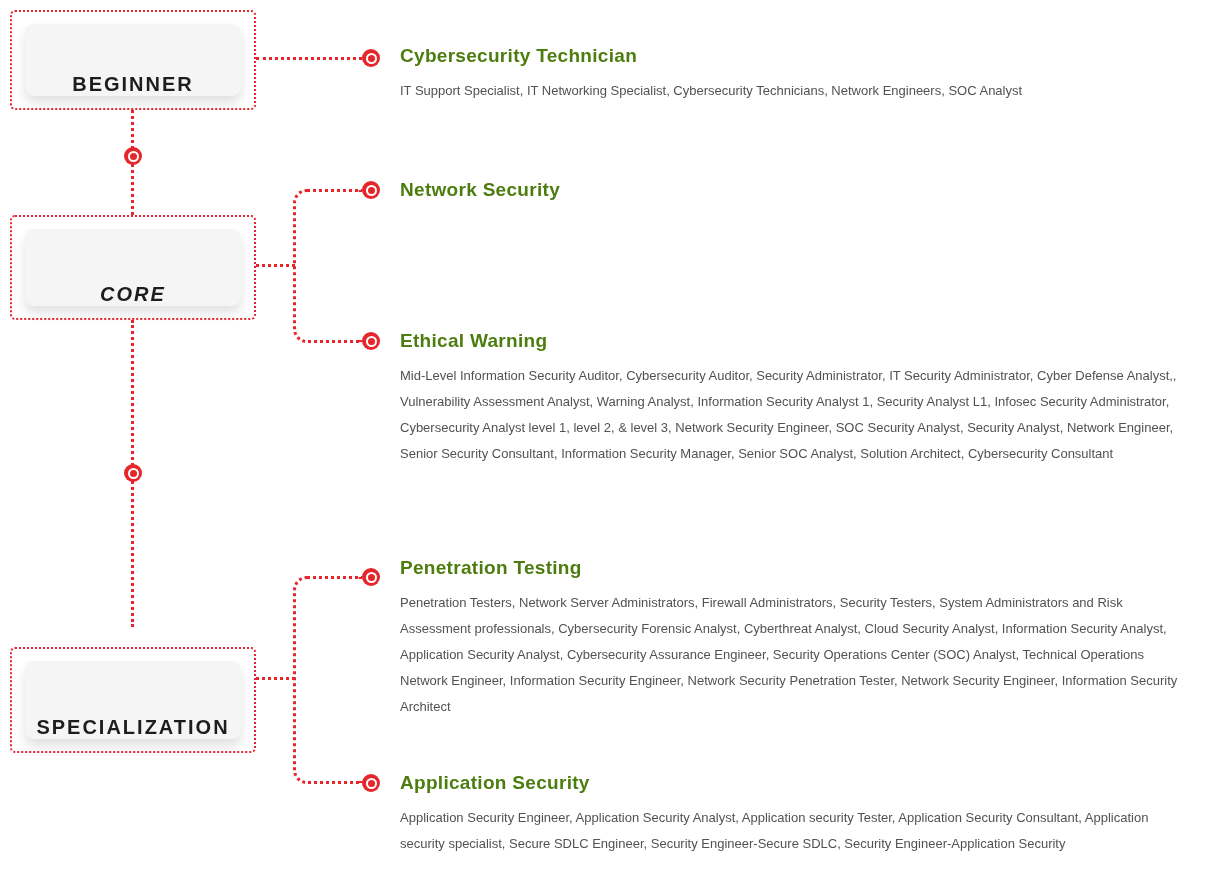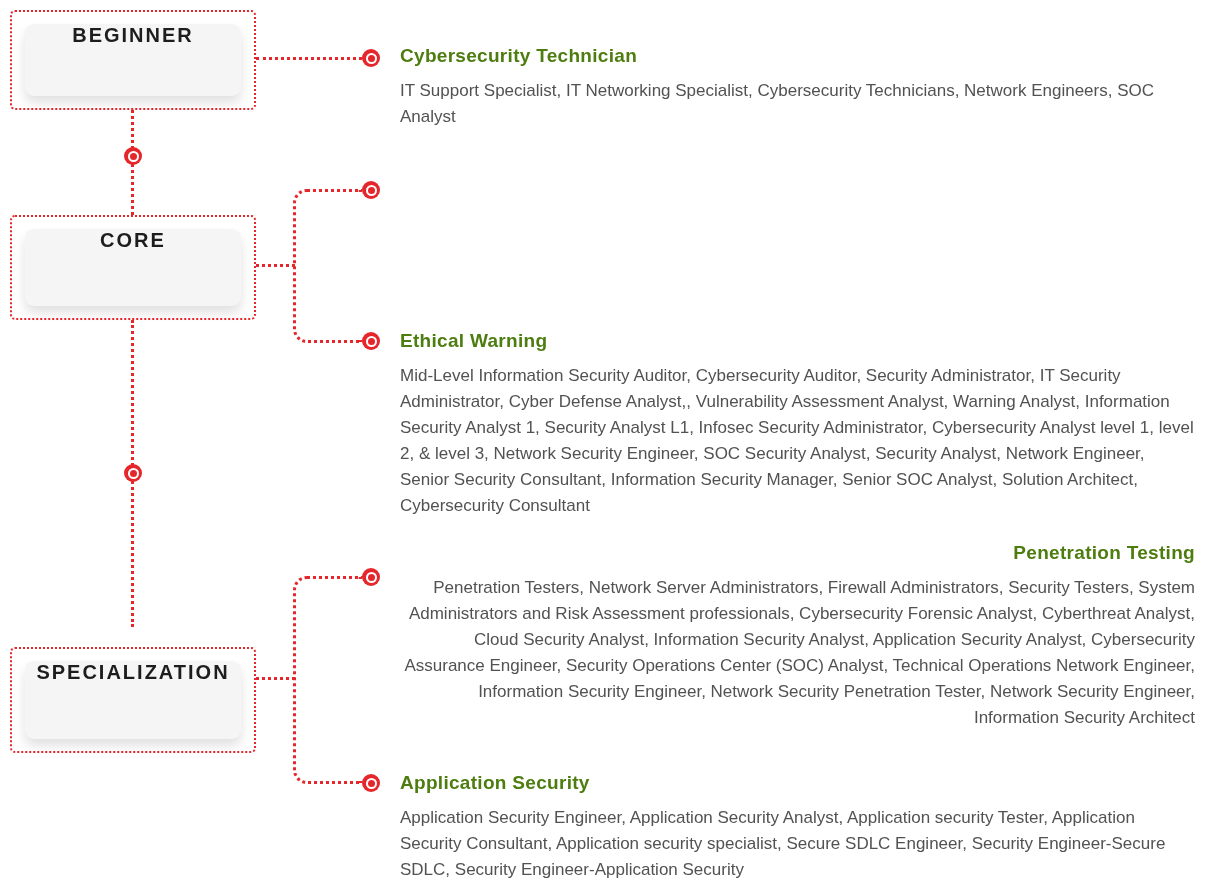--- a/index.html
+++ b/index.html
@@ -20,21 +20,21 @@
     background:#ffffff;
     border:2px dotted #e5262b;
     border-radius:5px;
     padding:12px 13px;
   }
   .level-inner {
     width:100%; height:100%;
     background:#f5f5f5;
     border-radius:9px;
     box-shadow:0 7px 12px rgba(0,0,0,0.12);
-    display:flex; align-items:flex-start; justify-content:center;
+    display:flex; align-items:flex-end; justify-content:center;
   }
   .level-label {
     font-size:20px; font-weight:bold;
     letter-spacing:2px;
     color:#1d1d1d;
   }
 
   
   .h-line { position:absolute; height:0; border-top:3px dotted #e5262b; }
   .v-line { position:absolute; width:0;  border-left:3px dotted #e5262b; }
@@ -74,21 +74,21 @@
     left:400px; width:795px;
   }
   .track-title {
     font-size:19px; font-weight:bold;
     color:#4d7c0f;
     line-height:24px;
     letter-spacing:0.3px;
     margin-bottom:10px;
   }
   .track-roles {
-    font-size:17px;
+    font-size:13px;
     color:#525252;
     line-height:26px;
   }
 </style>
 </head>
 <body>
 
 <div class="canvas">
 
   <div class="v-line" style="left:131px; top:110px; height:105px;"></div>
@@ -108,46 +108,47 @@
   <div class="branch" style="left:293px; top:576px; width:69px; height:208px;"></div>
   <span class="node" style="left:362px; top:568px;"></span>
   <span class="node" style="left:362px; top:774px;"></span>
 
   <div class="level-box" style="top:10px; height:100px;">
     <div class="level-inner">
       <span class="level-label">BEGINNER</span>
     </div>
   </div>
 
-  <div class="level-box" style="top:215px; height:105px;">
+  <div class="level-box" style="top:215px; height:105px;font-style:italic;">
     <div class="level-inner">
       <span class="level-label">CORE</span>
     </div>
   </div>
 
   <div class="level-box" style="top:647px; height:106px;">
     <div class="level-inner">
       <span class="level-label">SPECIALIZATION</span>
     </div>
   </div>
 
   <div class="track" style="top:44px;">
     <h3 class="track-title">Cybersecurity Technician</h3>
     <p class="track-roles">IT Support Specialist, IT Networking Specialist, Cybersecurity Technicians, Network Engineers, SOC Analyst</p>
   </div>
 
   <div class="track" style="top:178px;">
+    <h3 class="track-title">Network Security</h3>
   </div>
 
   <div class="track" style="top:329px;">
     <h3 class="track-title">Ethical Warning</h3>
     <p class="track-roles">Mid-Level Information Security Auditor, Cybersecurity Auditor, Security Administrator, IT Security Administrator, Cyber Defense Analyst,, Vulnerability Assessment Analyst, Warning Analyst, Information Security Analyst 1, Security Analyst L1, Infosec Security Administrator, Cybersecurity Analyst level 1, level 2, &amp; level 3, Network Security Engineer, SOC Security Analyst, Security Analyst, Network Engineer, Senior Security Consultant, Information Security Manager, Senior SOC Analyst, Solution Architect, Cybersecurity Consultant</p>
   </div>
 
-  <div class="track" style="top:541px;text-align:right;">
+  <div class="track" style="top:556px;">
     <h3 class="track-title">Penetration Testing</h3>
     <p class="track-roles">Penetration Testers, Network Server Administrators, Firewall Administrators, Security Testers, System Administrators and Risk Assessment professionals, Cybersecurity Forensic Analyst, Cyberthreat Analyst, Cloud Security Analyst, Information Security Analyst, Application Security Analyst, Cybersecurity Assurance Engineer, Security Operations Center (SOC) Analyst, Technical Operations Network Engineer, Information Security Engineer, Network Security Penetration Tester, Network Security Engineer, Information Security Architect</p>
   </div>
 
   <div class="track" style="top:771px;">
     <h3 class="track-title">Application Security</h3>
     <p class="track-roles">Application Security Engineer, Application Security Analyst, Application security Tester, Application Security Consultant, Application security specialist, Secure SDLC Engineer, Security Engineer-Secure SDLC, Security Engineer-Application Security</p>
   </div>
 
 </div>

